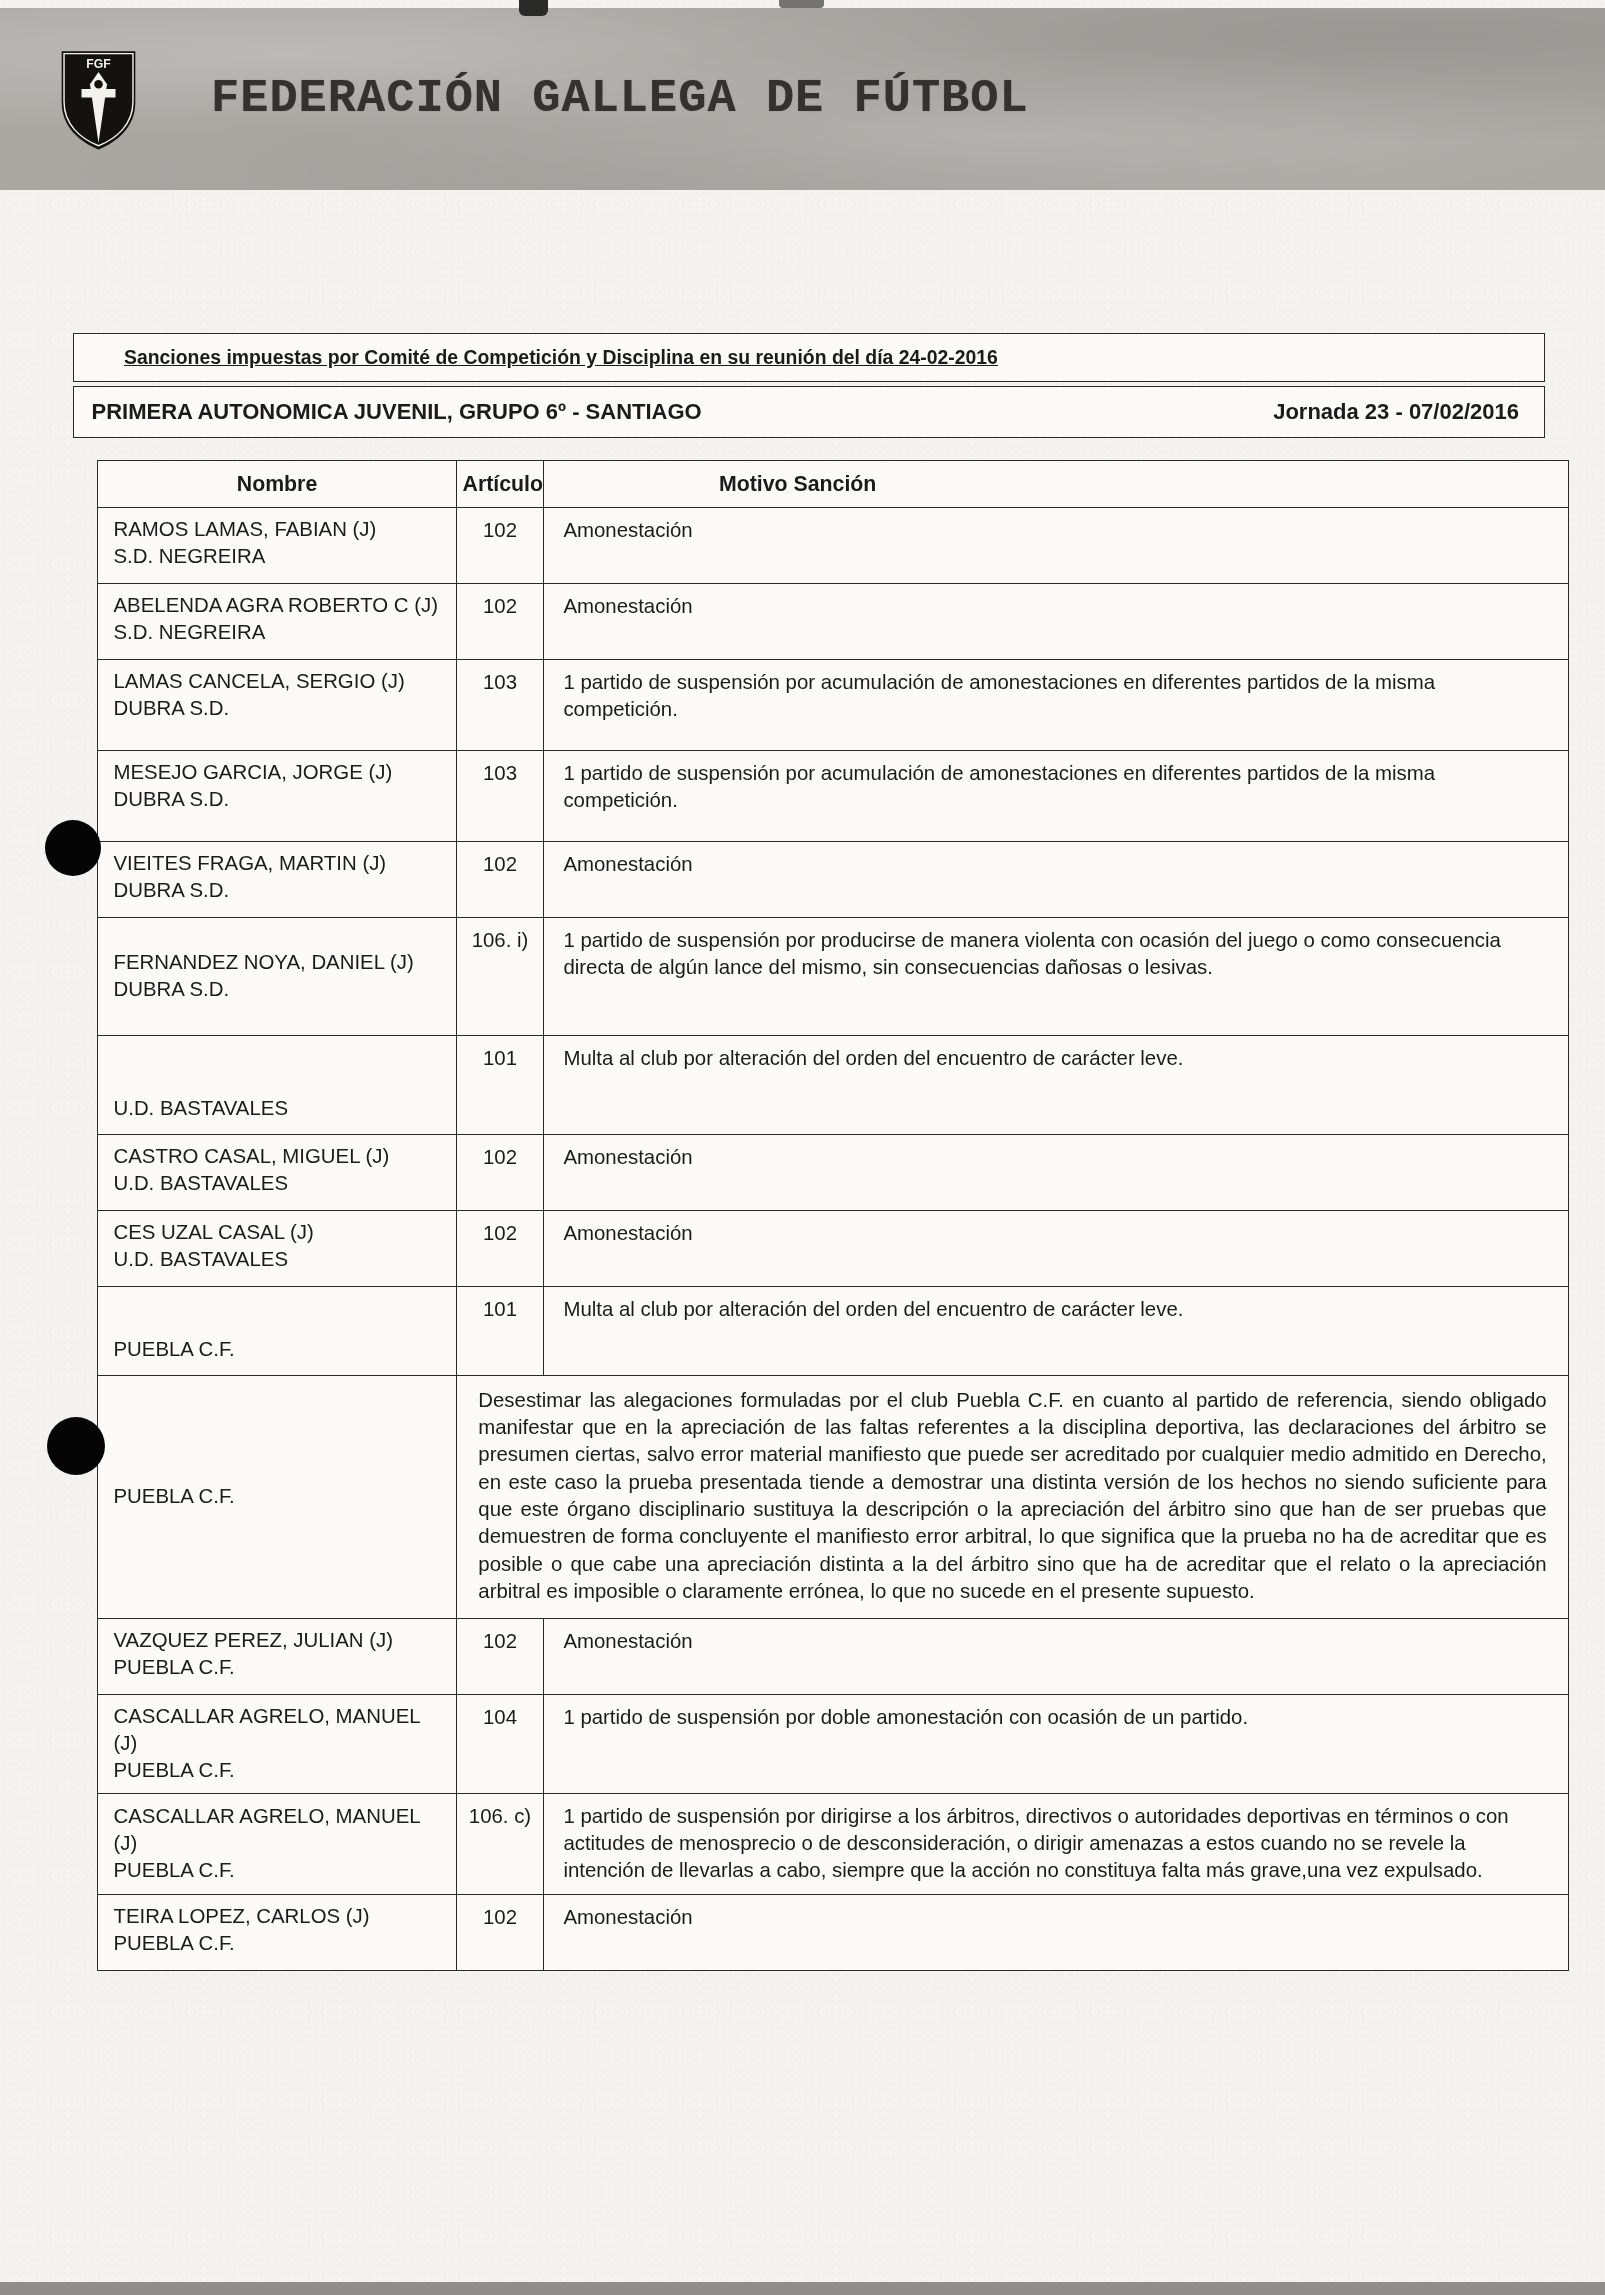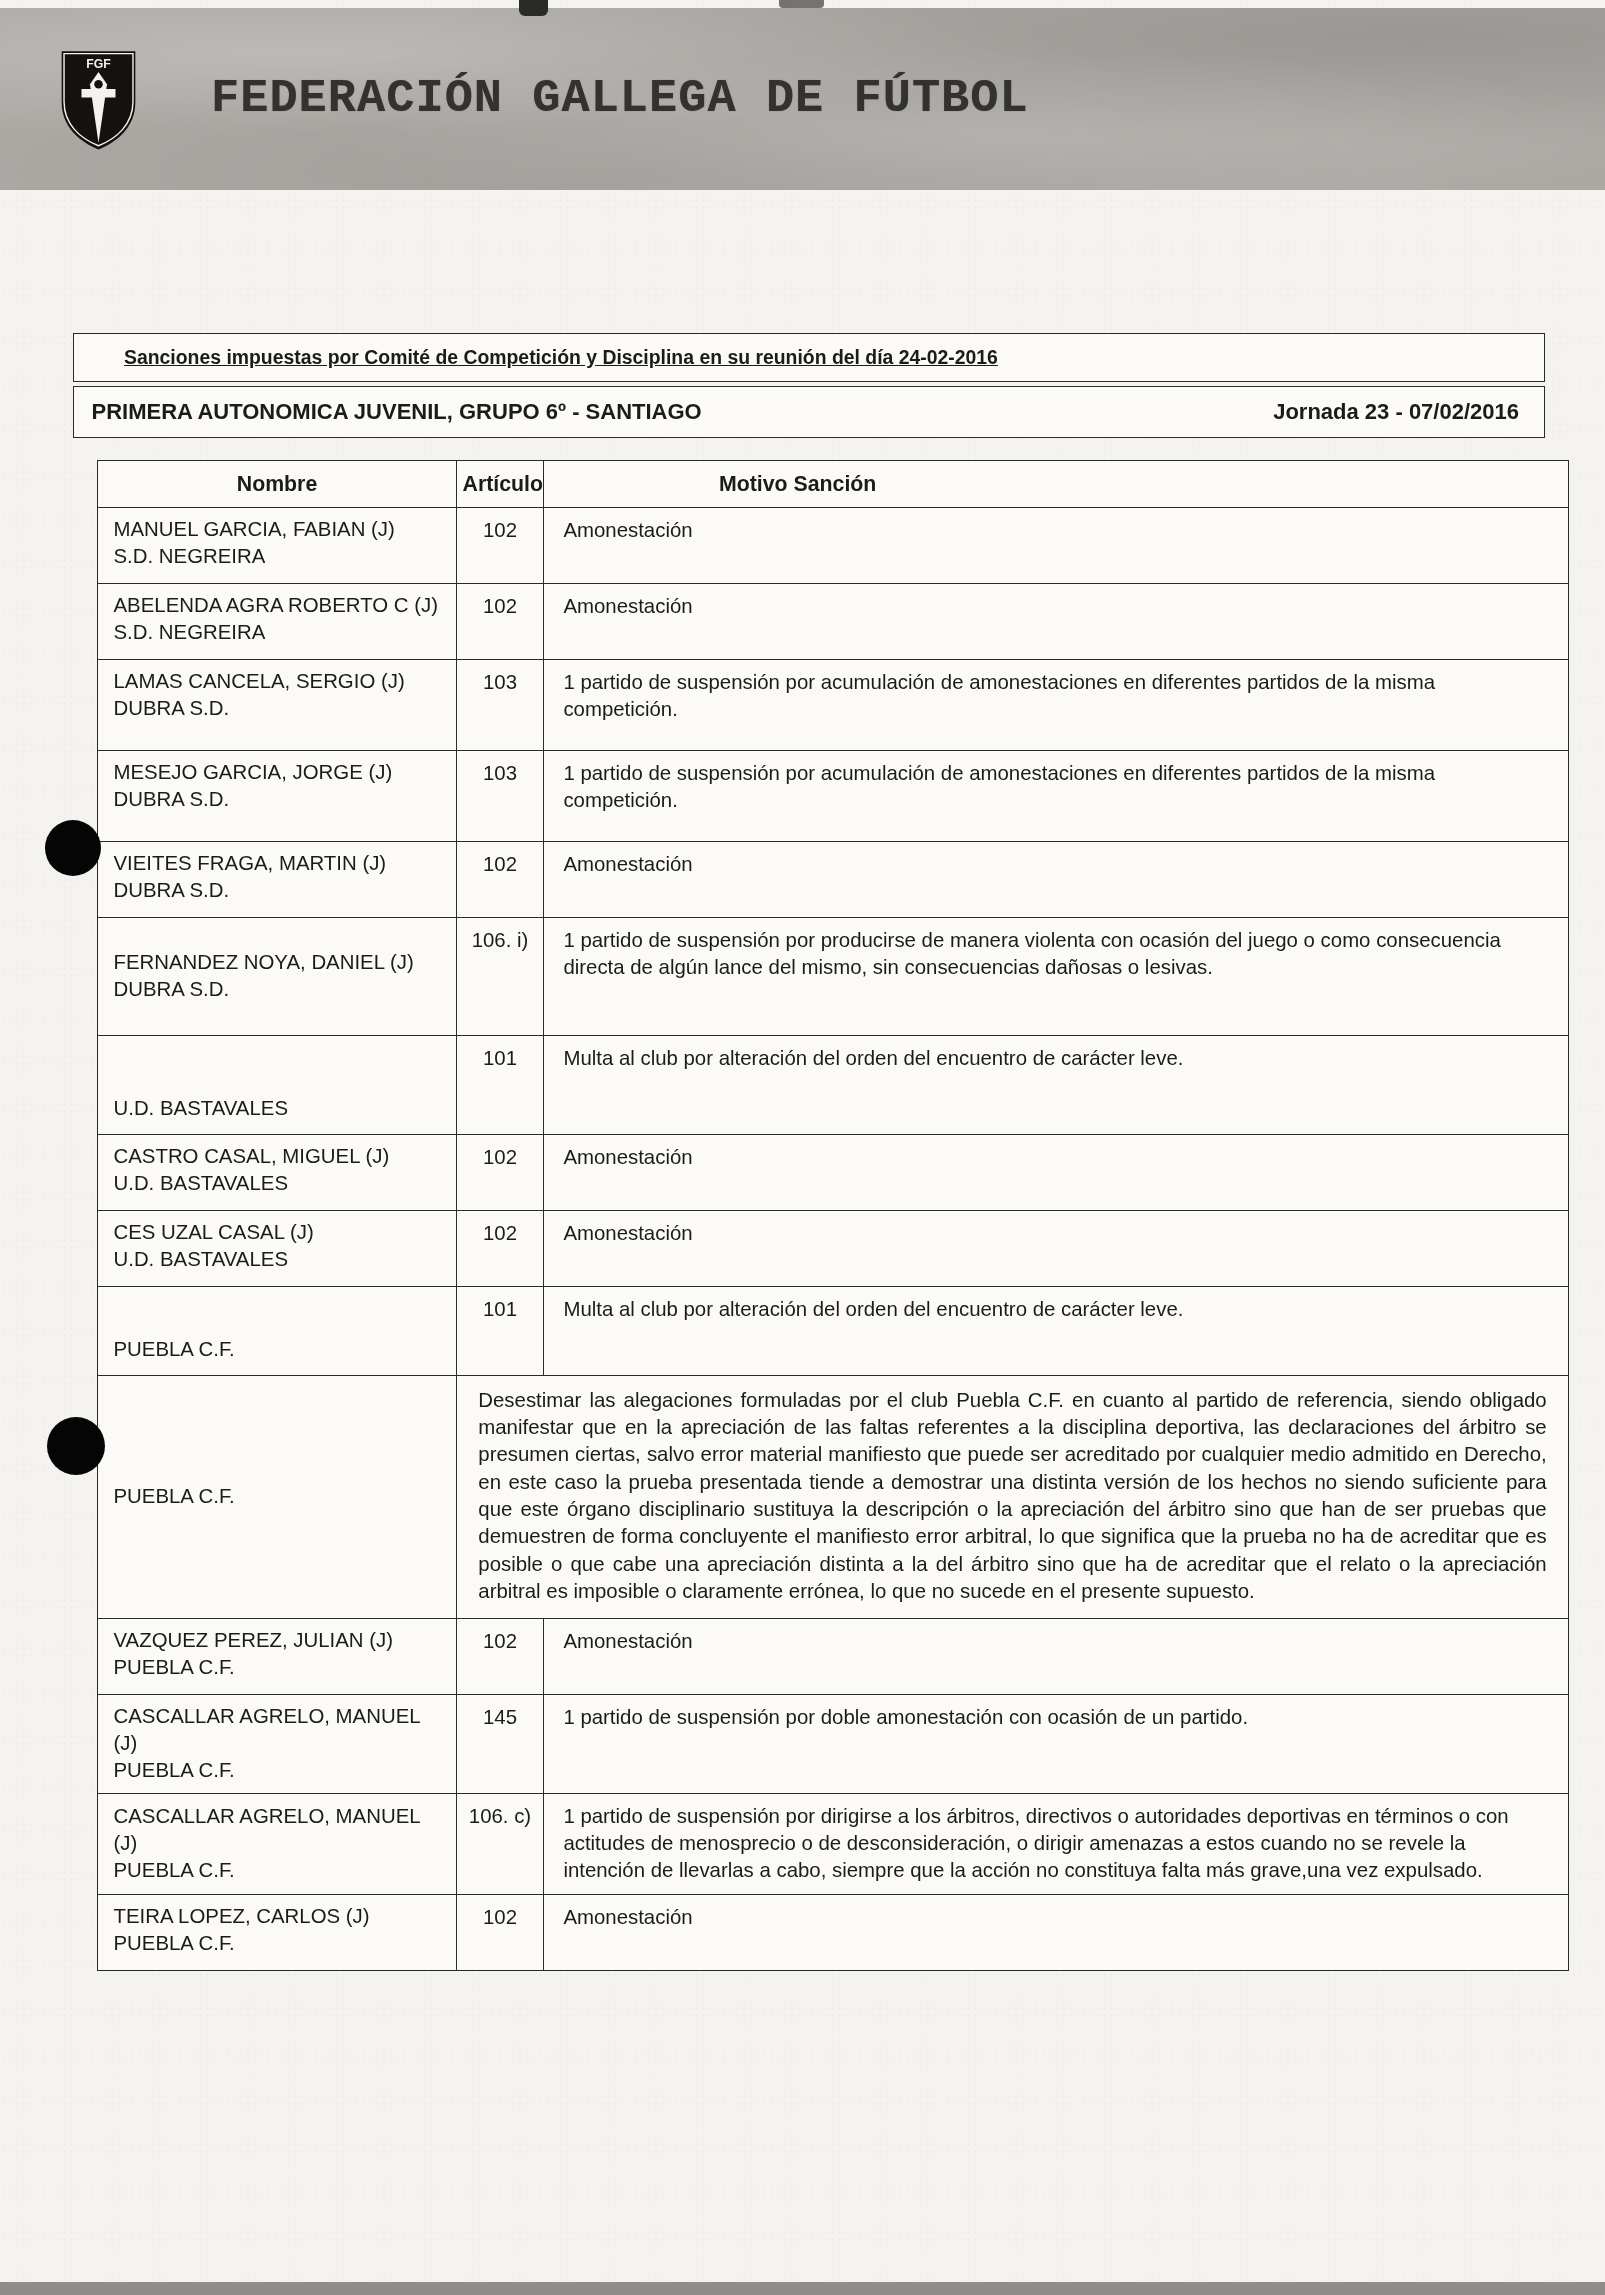--- a/index.html
+++ b/index.html
@@ -138,21 +138,21 @@
     <thead>
       <tr>
         <th class="th-nombre">Nombre</th>
         <th class="th-articulo">Artículo</th>
         <th class="th-motivo">Motivo Sanción</th>
       </tr>
     </thead>
     <tbody>
         <tr class="row r1">
           <td class="cell name-cell">
-            <div class="person">MANUEL GARCIA, FABIAN (J)</div>
+            <div class="person">RAMOS LAMAS, FABIAN (J)</div>
             <div class="club">S.D. NEGREIRA</div>
           </td>
           <td class="cell article-cell">102</td>
           <td class="cell motive-cell">Amonestación</td>
         </tr>
         <tr class="row r2">
           <td class="cell name-cell">
             <div class="person">ABELENDA AGRA ROBERTO C (J)</div>
             <div class="club">S.D. NEGREIRA</div>
           </td>
@@ -233,21 +233,21 @@
             <div class="club">PUEBLA C.F.</div>
           </td>
           <td class="cell article-cell">102</td>
           <td class="cell motive-cell">Amonestación</td>
         </tr>
         <tr class="row r13">
           <td class="cell name-cell">
             <div class="person">CASCALLAR AGRELO, MANUEL (J)</div>
             <div class="club">PUEBLA C.F.</div>
           </td>
-          <td class="cell article-cell">145</td>
+          <td class="cell article-cell">104</td>
           <td class="cell motive-cell">1 partido de suspensión por doble amonestación con ocasión de un partido.</td>
         </tr>
         <tr class="row r14">
           <td class="cell name-cell">
             <div class="person">CASCALLAR AGRELO, MANUEL (J)</div>
             <div class="club">PUEBLA C.F.</div>
           </td>
           <td class="cell article-cell">106. c)</td>
           <td class="cell motive-cell">1 partido de suspensión por dirigirse a los árbitros, directivos o autoridades deportivas en términos o con actitudes de menosprecio o de desconsideración, o dirigir amenazas a estos cuando no se revele la intención de llevarlas a cabo, siempre que la acción no constituya falta más grave,una vez expulsado.</td>
         </tr>

